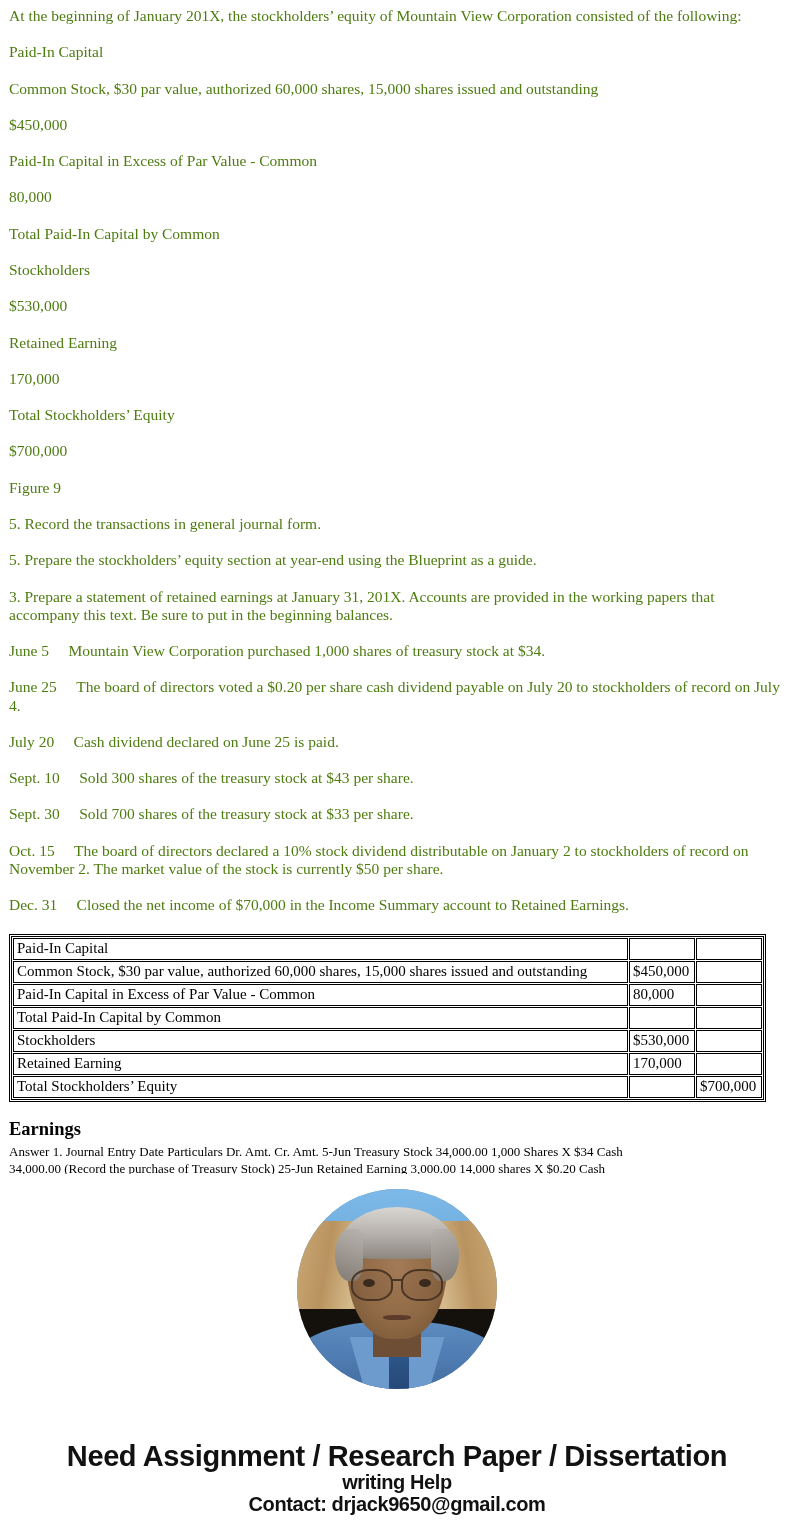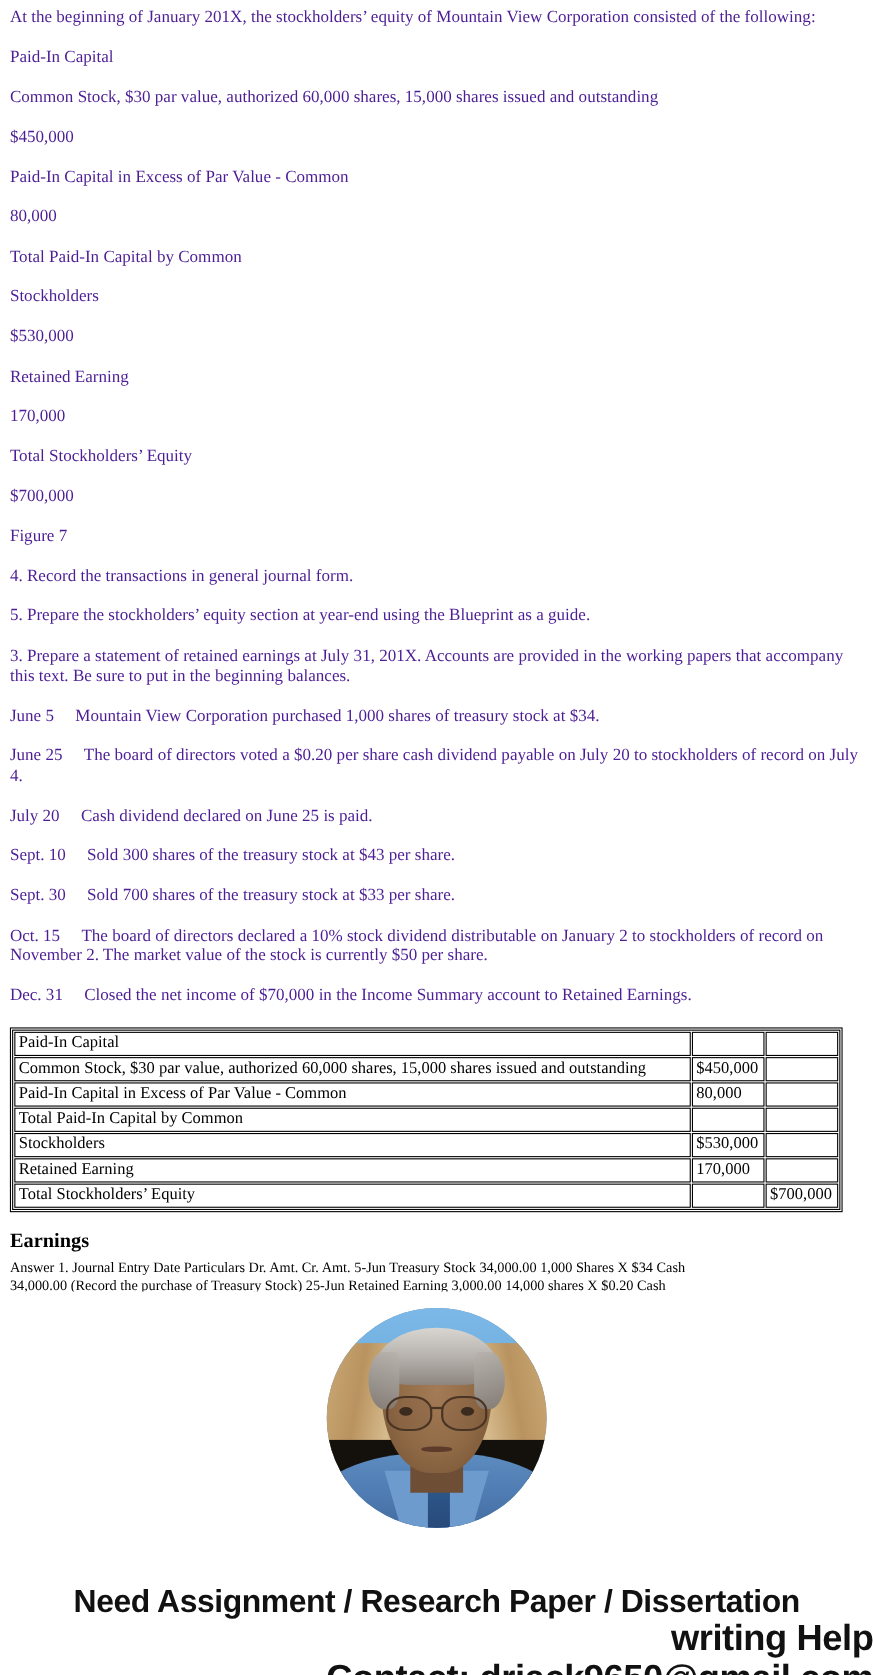--- a/index.html
+++ b/index.html
@@ -26,21 +26,21 @@
 
   
   .doc {
     padding: 0 9px 0 9px;
   }
   p.para {
     margin: 0 0 0 0;
     padding: 9px 0 9px 0;
     font-size: 15.5px;
     line-height: 1.18;
-    color: #4c1d95;
+    color: #4d7c0f;
     font-family: "Liberation Serif", "DejaVu Serif", serif;
   }
   p.para.first { padding-top: 7px; }
 
   
   .equity-table-wrap {
     padding: 10px 9px 0 9px;
   }
   table.equity {
     border-collapse: separate;
@@ -202,25 +202,24 @@
     font-weight: bold;
     color: #111;
   }
   .footer .line1 {
     font-size: 29px;
     line-height: 1.05;
     letter-spacing: -0.4px;
     padding: 0 14px;
   }
   .footer .line2 {
-    font-size: 33px;
+    font-size: 20px;
     line-height: 1.05;
     letter-spacing: -0.4px;
     margin-top: 1px;
-    text-align: right;
   }
 </style>
 </head>
 <body>
 
 <div class="page">
 
   <div class="doc">
     <p class="para first">At the beginning of January 201X, the stockholders’ equity of Mountain View Corporation consisted of the following:</p>
     <p class="para">Paid-In Capital</p>
@@ -228,24 +227,24 @@
     <p class="para">$450,000</p>
     <p class="para">Paid-In Capital in Excess of Par Value - Common</p>
     <p class="para">80,000</p>
     <p class="para">Total Paid-In Capital by Common</p>
     <p class="para">Stockholders</p>
     <p class="para">$530,000</p>
     <p class="para">Retained Earning</p>
     <p class="para">170,000</p>
     <p class="para">Total Stockholders’ Equity</p>
     <p class="para">$700,000</p>
-    <p class="para">Figure 7</p>
-    <p class="para">4. Record the transactions in general journal form.</p>
+    <p class="para">Figure 9</p>
+    <p class="para">5. Record the transactions in general journal form.</p>
     <p class="para">5. Prepare the stockholders’ equity section at year-end using the Blueprint as a guide.</p>
-    <p class="para">3. Prepare a statement of retained earnings at July 31, 201X. Accounts are provided in the working papers that accompany this text. Be sure to put in the beginning balances.</p>
+    <p class="para">3. Prepare a statement of retained earnings at January 31, 201X. Accounts are provided in the working papers that accompany this text. Be sure to put in the beginning balances.</p>
     <p class="para">June 5&nbsp;&nbsp;&nbsp;&nbsp;&nbsp;Mountain View Corporation purchased 1,000 shares of treasury stock at $34.</p>
     <p class="para">June 25&nbsp;&nbsp;&nbsp;&nbsp;&nbsp;The board of directors voted a $0.20 per share cash dividend payable on July 20 to stockholders of record on July 4.</p>
     <p class="para">July 20&nbsp;&nbsp;&nbsp;&nbsp;&nbsp;Cash dividend declared on June 25 is paid.</p>
     <p class="para">Sept. 10&nbsp;&nbsp;&nbsp;&nbsp;&nbsp;Sold 300 shares of the treasury stock at $43 per share.</p>
     <p class="para">Sept. 30&nbsp;&nbsp;&nbsp;&nbsp;&nbsp;Sold 700 shares of the treasury stock at $33 per share.</p>
     <p class="para">Oct. 15&nbsp;&nbsp;&nbsp;&nbsp;&nbsp;The board of directors declared a 10% stock dividend distributable on January 2 to stockholders of record on November 2. The market value of the stock is currently $50 per share.</p>
     <p class="para">Dec. 31&nbsp;&nbsp;&nbsp;&nbsp;&nbsp;Closed the net income of $70,000 in the Income Summary account to Retained Earnings.</p>
   </div>
 
   <div class="equity-table-wrap">

